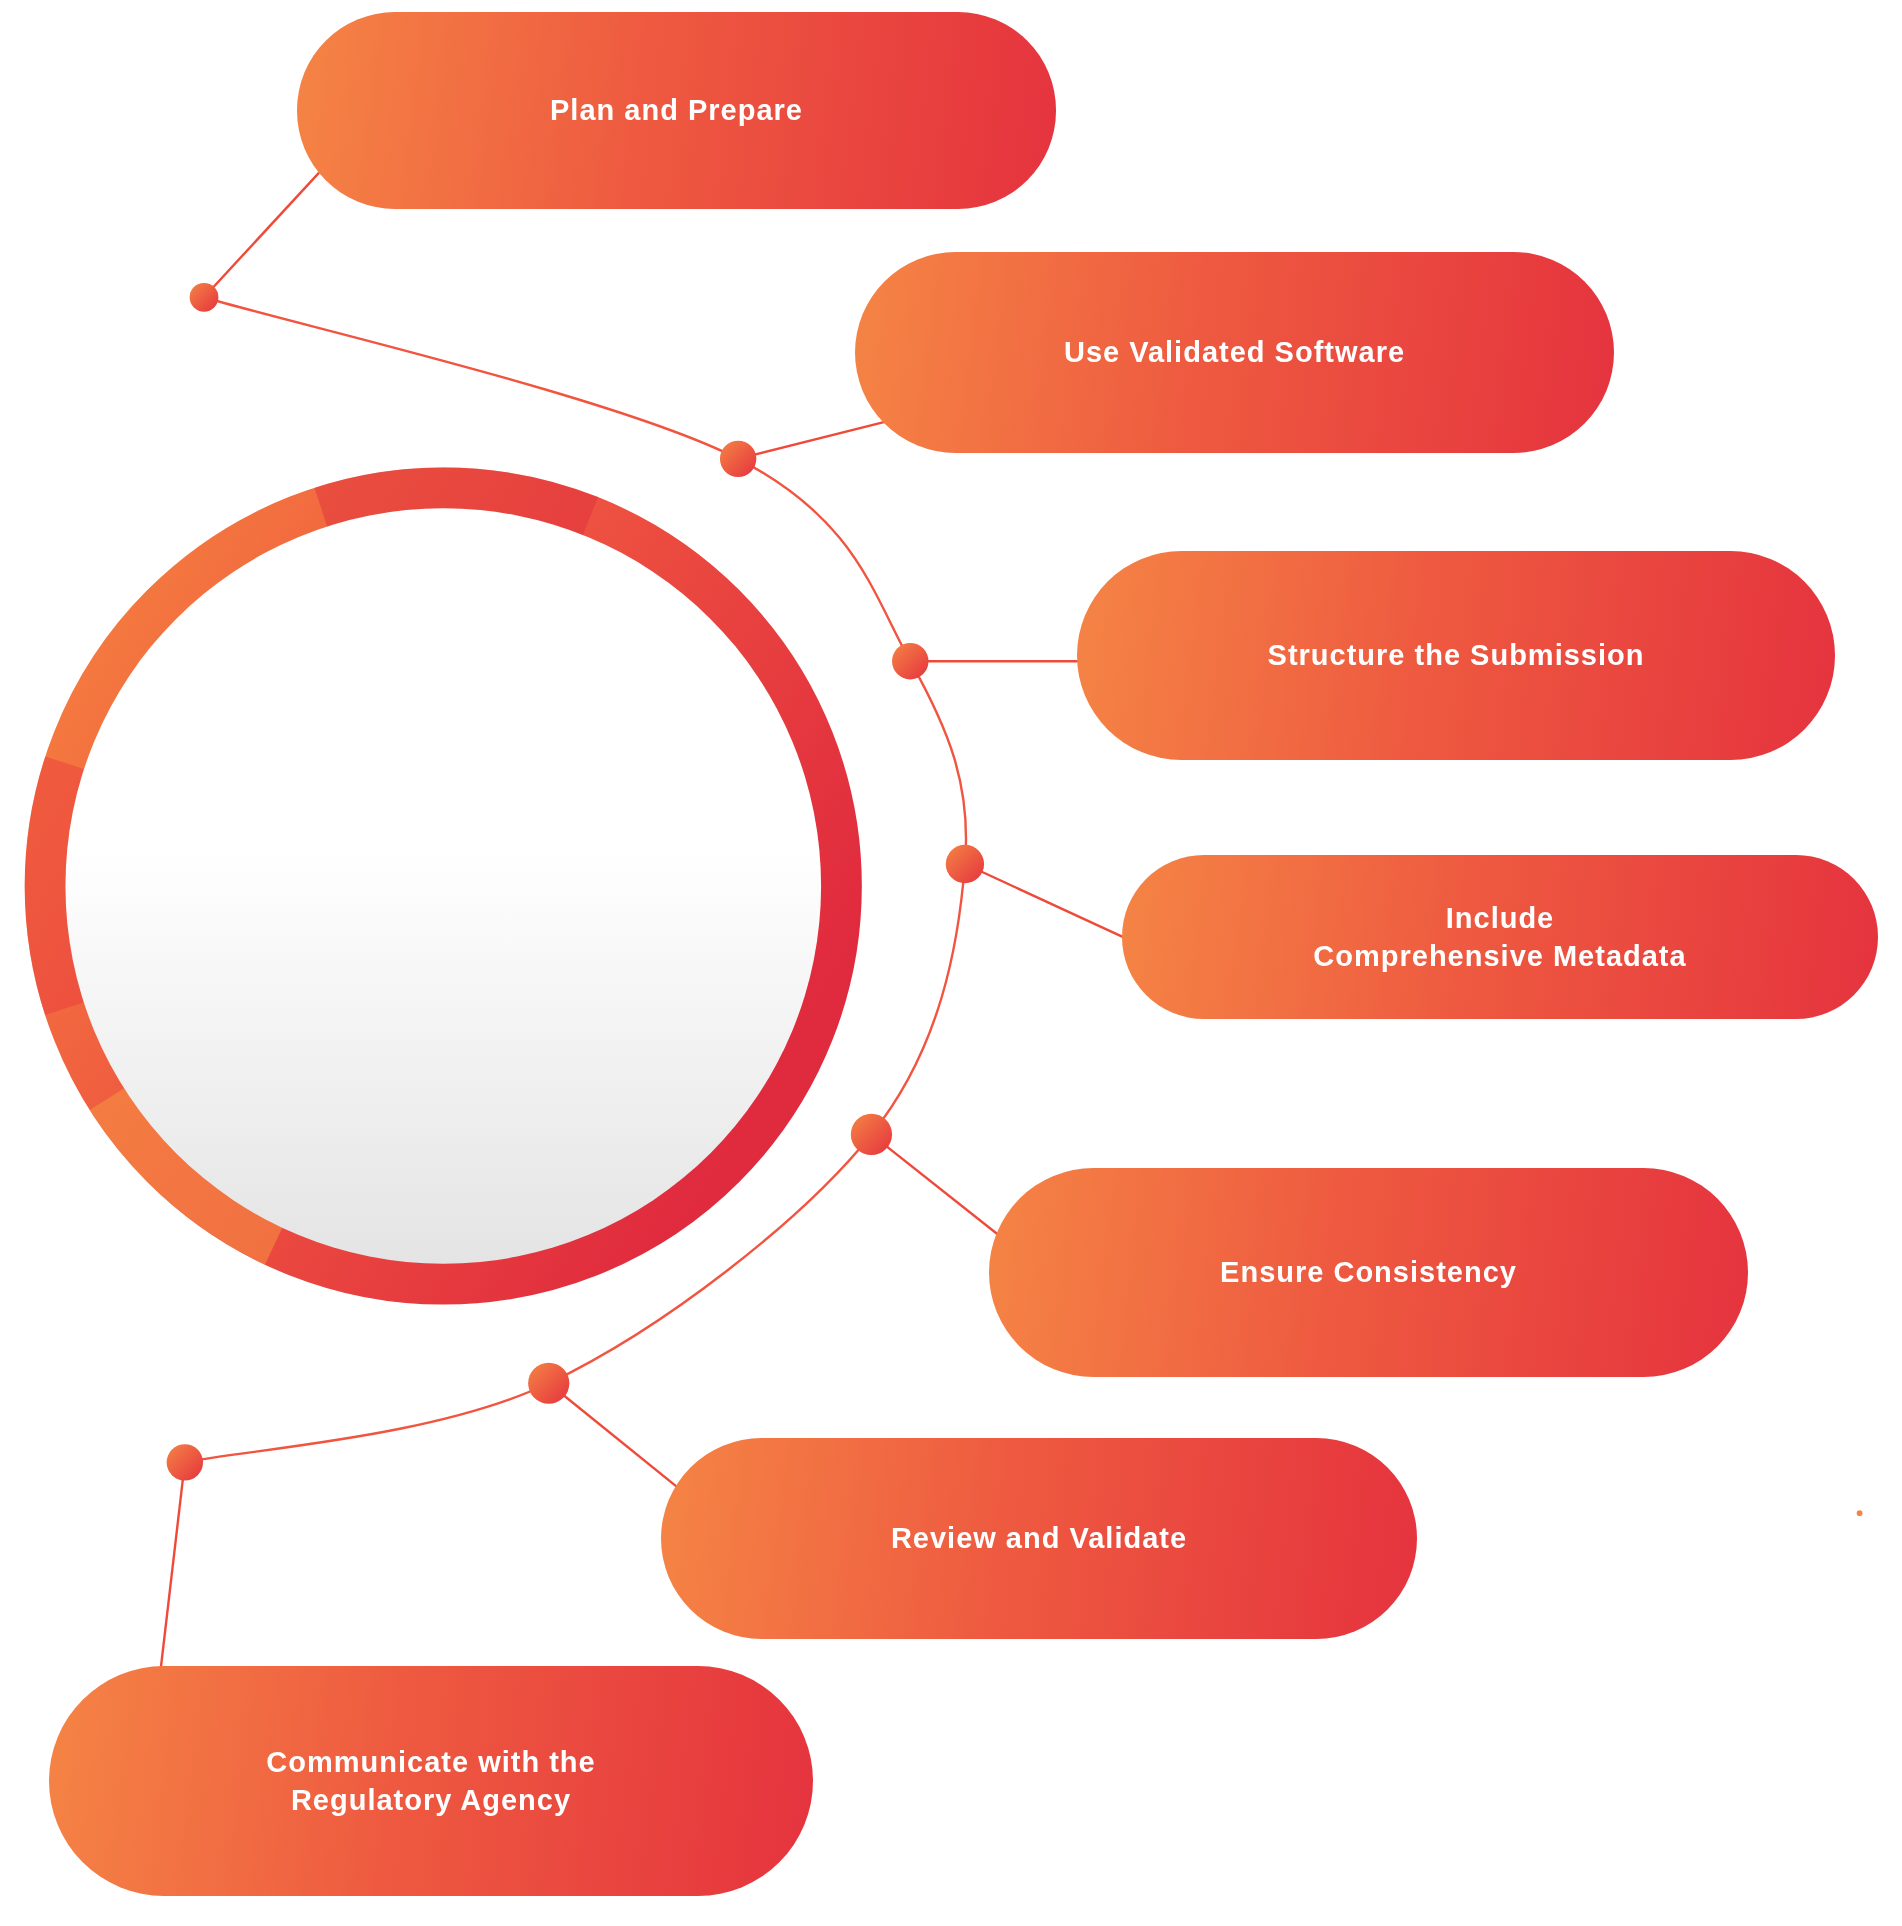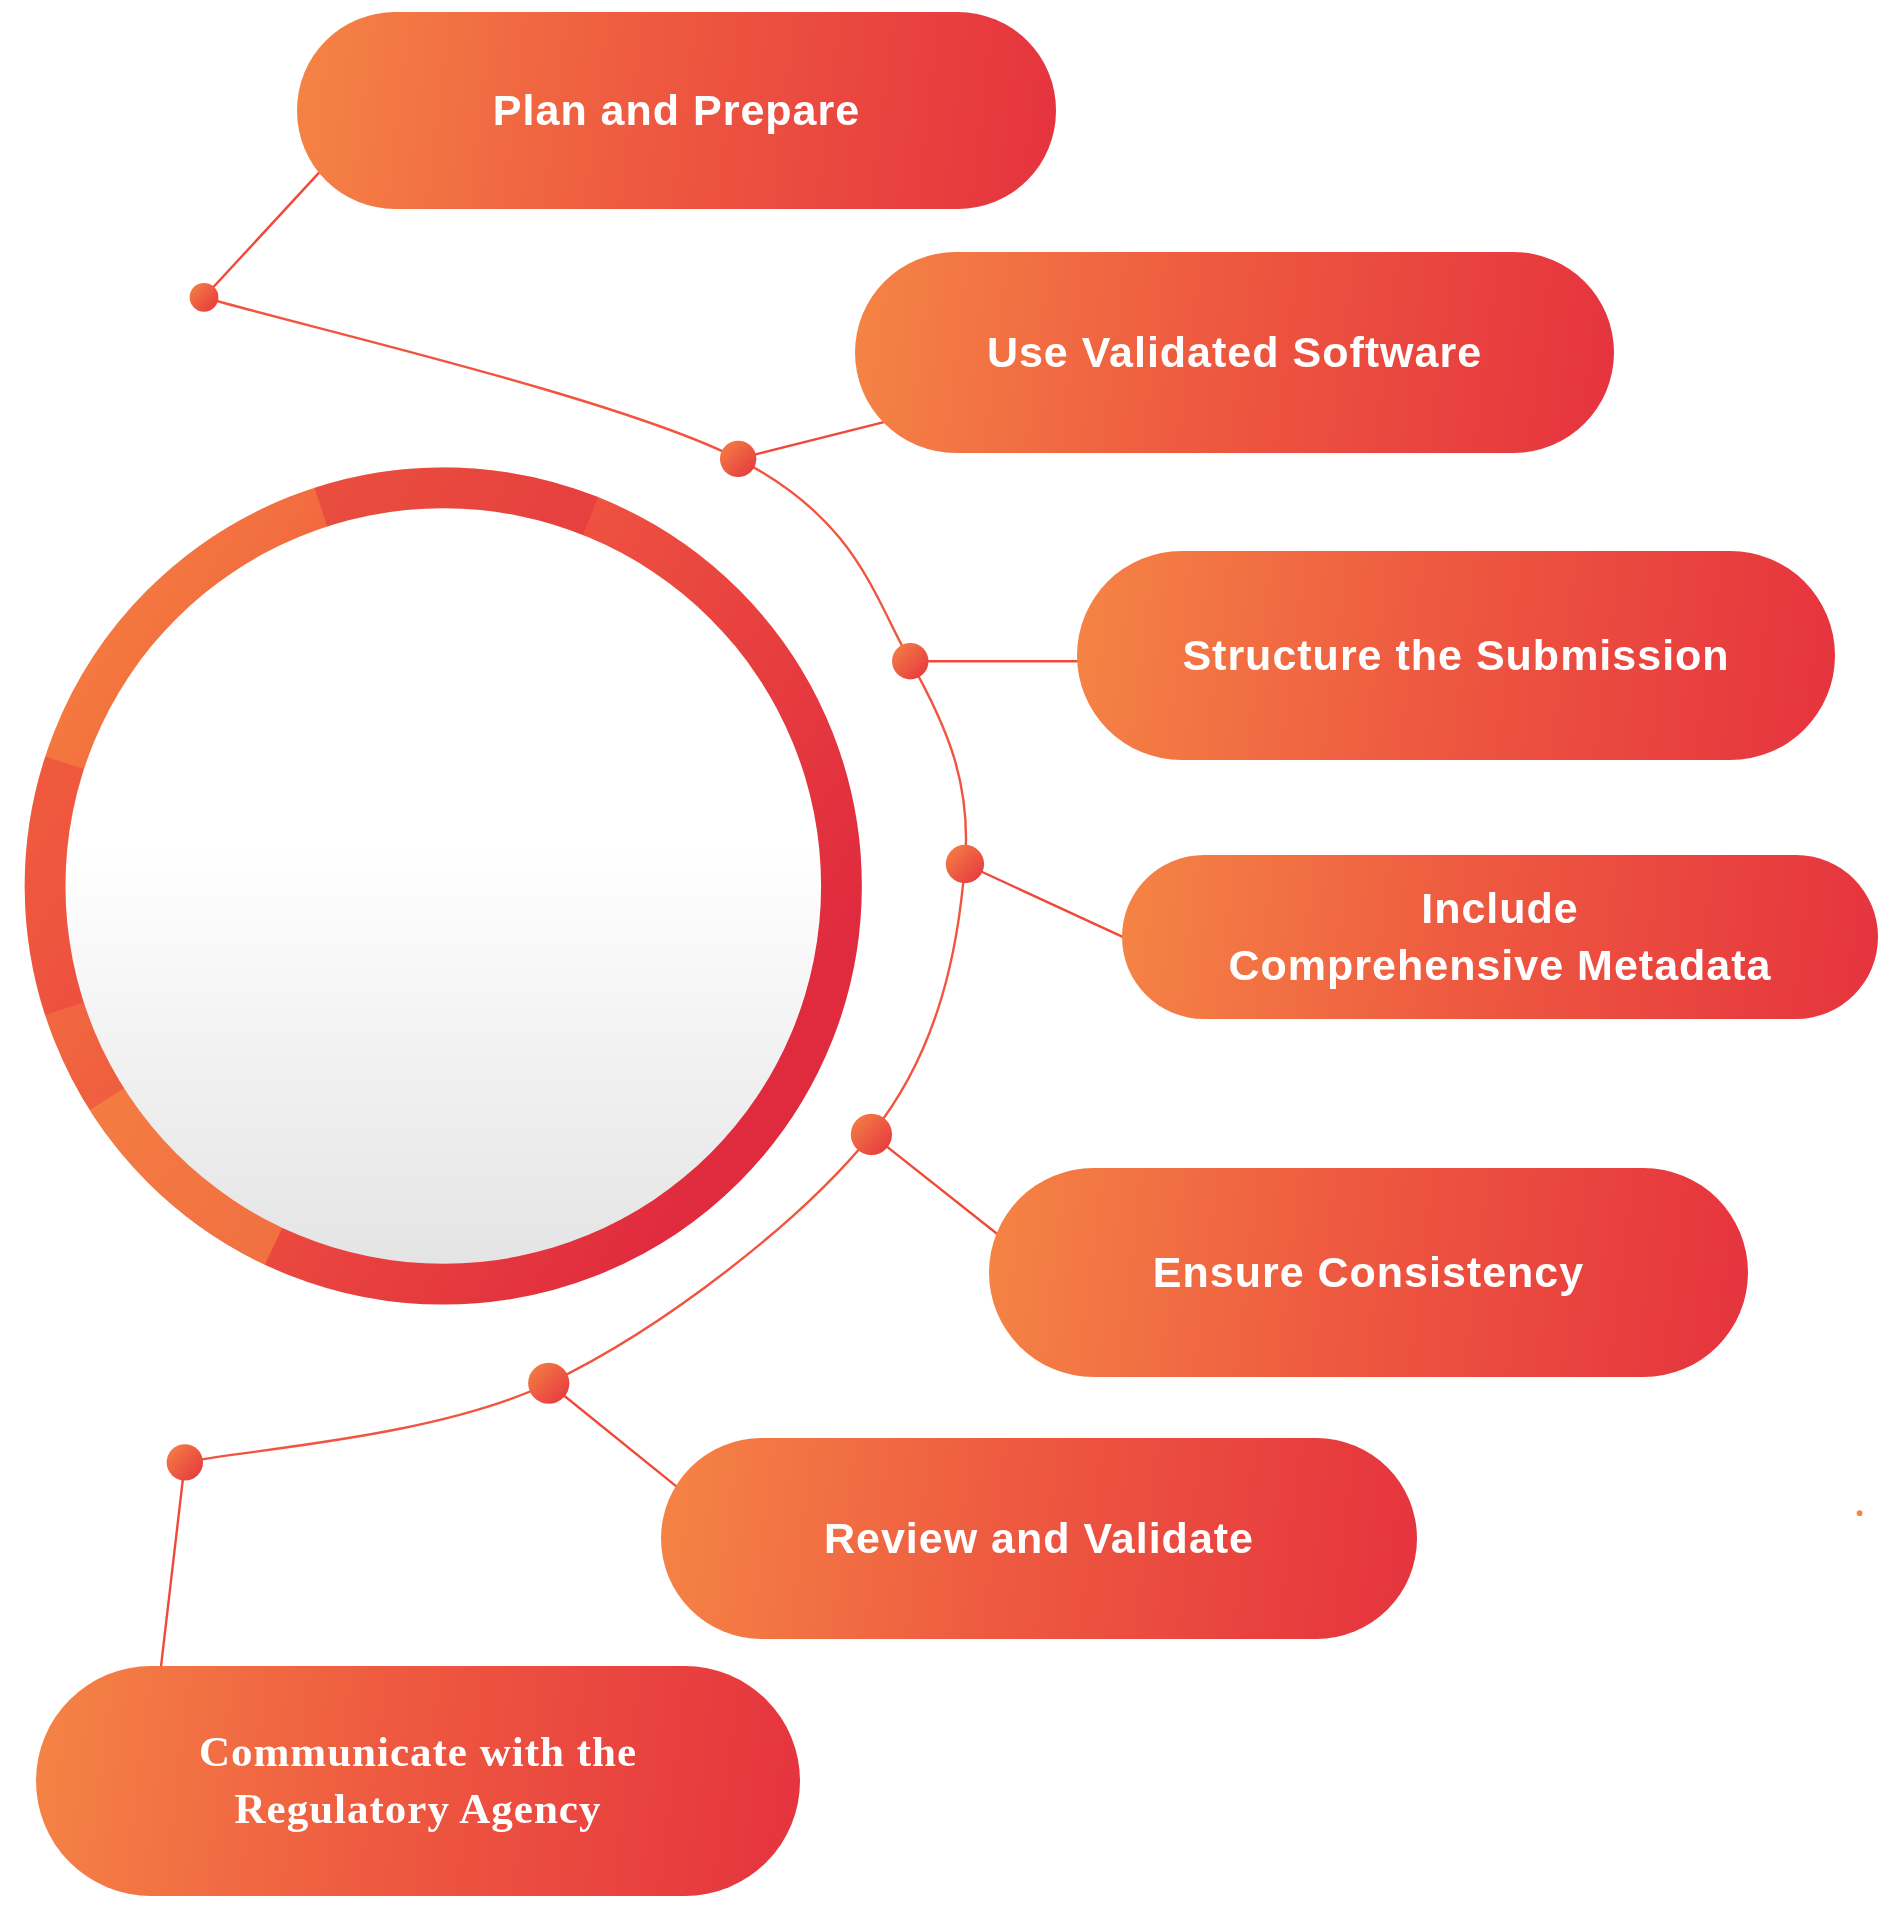--- a/index.html
+++ b/index.html
@@ -14,35 +14,35 @@
   svg.layer { position: absolute; left: 0; top: 0; }
 
   .pill {
     position: absolute;
     display: flex;
     align-items: center;
     justify-content: center;
     text-align: center;
     color: #ffffff;
     background: linear-gradient(97deg, #F58445 0%, #EE5A40 45%, #E5333E 100%);
-    font-size: 43px;
+    font-size: 29px;
     font-weight: 600;
     letter-spacing: 1px;
     padding: 0 48px;
     box-sizing: border-box;
   }
   .pill span { white-space: pre-line; line-height: 1.32; }
 
   .pill-1 { left: 297px;  top: 12px;   width: 759px; height: 197px; border-radius: 98px; }
   .pill-2 { left: 855px; top: 252px;  width: 759px; height: 201px; border-radius: 101px; }
   .pill-3 { left: 1077px; top: 551px; width: 758px; height: 209px; border-radius: 105px; }
   .pill-4 { left: 1122px; top: 855px; width: 756px; height: 164px; border-radius: 108px; }
   .pill-5 { left: 989px; top: 1168px; width: 759px; height: 209px; border-radius: 105px; }
   .pill-6 { left: 661px; top: 1438px; width: 756px; height: 201px; border-radius: 101px; justify-content: center; }
-  .pill-7 { left: 36px;   top: 1666px; width: 764px; height: 230px; border-radius: 115px; font-family: Liberation Serif, serif; }
+  .pill-7 { left: 49px;   top: 1666px; width: 764px; height: 230px; border-radius: 115px; }
 
   .center-title {
     position: absolute;
     left: 83px;
     top: 758px;
     width: 719px;
     text-align: center;
     font-size: 59px;
     font-weight: 700;
     color: #1C1C1C;

